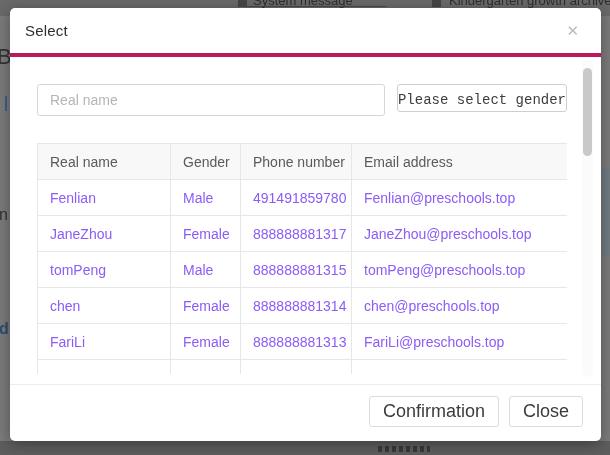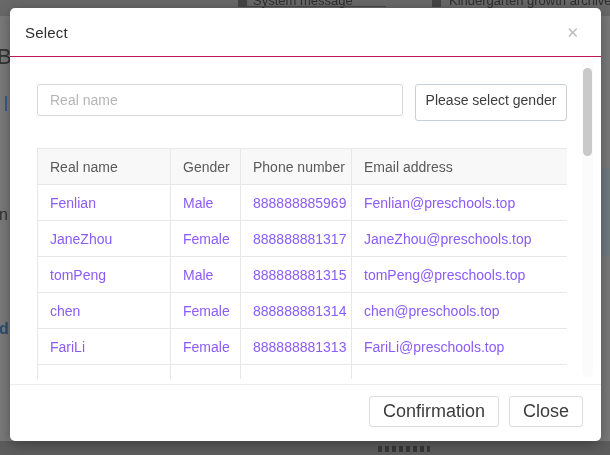--- a/index.html
+++ b/index.html
@@ -19,33 +19,33 @@
   .bg-band { position:absolute; left:0; right:0; }
   .bottom-strip { position:absolute; bottom:0; left:0; right:0; height:14px; background:#5d5d5d; overflow:hidden; z-index:1; }
   .bg-bottom-frag { position:absolute; left:378px; top:5px; width:52px; height:6px;
     background:repeating-linear-gradient(90deg,#2f2f2f 0 4px,transparent 4px 7px); opacity:.8; }
 
   
   .modal { position:absolute; left:10px; top:8px; width:591px; height:433px; background:#ffffff;
            border-radius:5px; box-shadow:0 3px 14px rgba(0,0,0,.35); z-index:5; display:flex; flex-direction:column; }
 
   .modal-header { height:49px; flex:0 0 49px; display:flex; align-items:center;
-                  padding:0 20px 0 15px; border-bottom:1px solid #be185d; }
+                  padding:0 20px 0 15px; border-bottom:4px solid #be185d; }
   .modal-title { font-size:15px; color:#2f2f2f; letter-spacing:.2px; }
   .modal-close { margin-left:auto; background:none; border:none; color:#bcbcbc; font-size:15px;
                  cursor:pointer; line-height:1; padding:2px; }
 
   .modal-body { position:relative; flex:0 0 327px; height:327px; overflow:hidden; padding:27px 12px 0 27px; }
 
   .filters { display:flex; width:530px; }
   .name-input { flex:1 1 auto; height:32px; border:1px solid #d6d6d6; border-radius:3px;
                 padding:0 12px; font-size:14px; color:#444; font-family:inherit; outline:none; }
   .name-input::placeholder { color:#b5b5b5; }
-  .gender-select { flex:0 0 152px; margin-left:12px; height:37px; border:1px solid #c9cfd8; border-radius:3px;
-                   background:#fff; font-size:14px; color:#3d3d3d; font-family:Liberation Sans, sans-serif; text-align:center;
+  .gender-select { flex:0 0 152px; margin-left:12px; height:28px; border:1px solid #c9cfd8; border-radius:3px;
+                   background:#fff; font-size:14px; color:#3d3d3d; font-family:Liberation Mono, monospace; text-align:center;
                    line-height:31px; cursor:pointer; white-space:nowrap; }
 
   .table-wrap { margin-top:27px; width:530px; height:231px; overflow:hidden; }
   table { border-collapse:collapse; width:530px; table-layout:fixed; }
   th,td { border:1px solid #e7e7e7; height:36px; padding:0 4px 0 12px; text-align:left;
           font-weight:400; font-size:14px; overflow:hidden; white-space:nowrap; }
   thead th { background:#f8f8f8; color:#5a5a5a; }
   tbody td { color:#8b5cf6; background:#fff; }
   .col-name { width:133px; } .col-gender { width:70px; } .col-phone { width:111px; } .col-email { width:216px; }
 
@@ -107,21 +107,21 @@
               <th class="col-name">Real name</th>
               <th class="col-gender">Gender</th>
               <th class="col-phone">Phone number</th>
               <th class="col-email">Email address</th>
             </tr>
           </thead>
           <tbody>
             <tr>
     <td>Fenlian</td>
     <td>Male</td>
-    <td>888888885969</td>
+    <td>491491859780</td>
     <td>Fenlian@preschools.top</td>
   </tr>
               <tr>
     <td>JaneZhou</td>
     <td>Female</td>
     <td>888888881317</td>
     <td>JaneZhou@preschools.top</td>
   </tr>
               <tr>
     <td>tomPeng</td>

